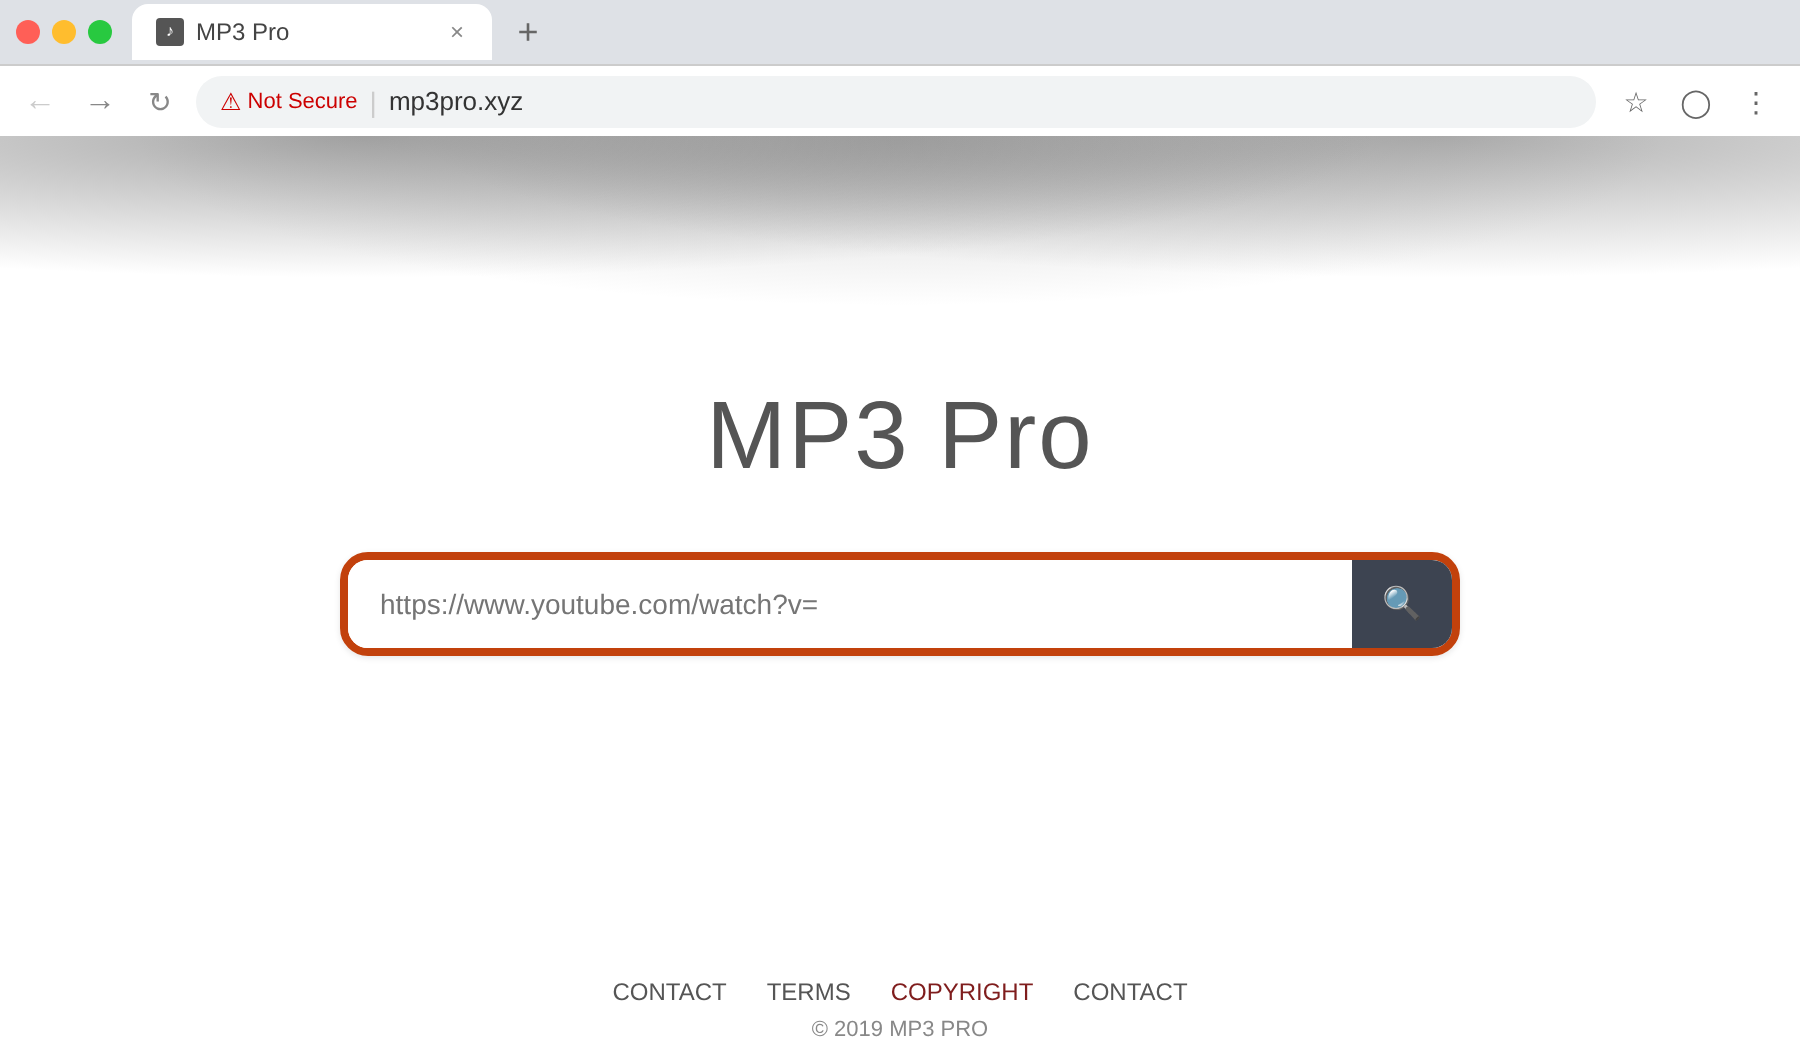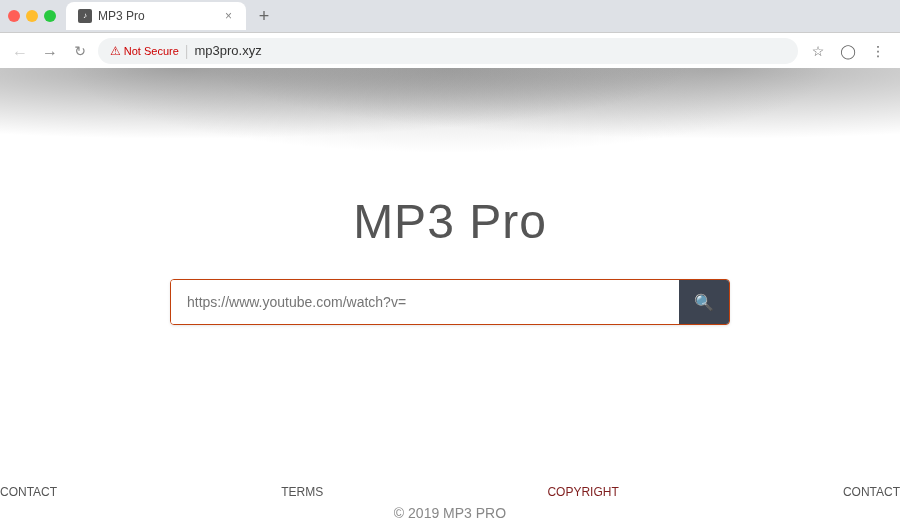--- a/index.html
+++ b/index.html
@@ -188,22 +188,22 @@
       font-size: 48px;
       font-weight: 300;
       color: #555;
       margin-bottom: 30px;
       letter-spacing: 1px;
     }
 
     .search-container {
       display: flex;
       width: 560px;
-      border: 1px solid #c2410c;
-      border-radius: 4px;
+      border: 4px solid #c2410c;
+      border-radius: 14px;
       overflow: hidden;
       box-shadow: 0 1px 3px rgba(0,0,0,0.1);
     }
 
     .search-input {
       flex: 1;
       height: 44px;
       border: none;
       outline: none;
       padding: 0 16px;
@@ -231,35 +231,35 @@
       bottom: 0;
       left: 0;
       right: 0;
       padding: 16px 0 10px;
       text-align: center;
       z-index: 1;
     }
 
     .footer-links {
       display: flex;
-      justify-content: space-between;
+      justify-content: center;
       gap: 20px;
       margin-bottom: 6px;
     }
 
     .footer-link {
       font-size: 12px;
       color: #555;
       text-decoration: none;
       cursor: pointer;
     }
     .footer-link.highlighted { color: #7f1d1d; }
 
     .footer-copyright {
-      font-size: 14px;
+      font-size: 11px;
       color: #888;
     }
   </style>
 </head>
 <body>
 
 <div class="browser-frame">
   <div style="display:flex; align-items:center; height:32px; background:#dee1e6; padding:0 8px;">
     <div class="window-controls">
       <button class="win-btn btn-close"></button>

